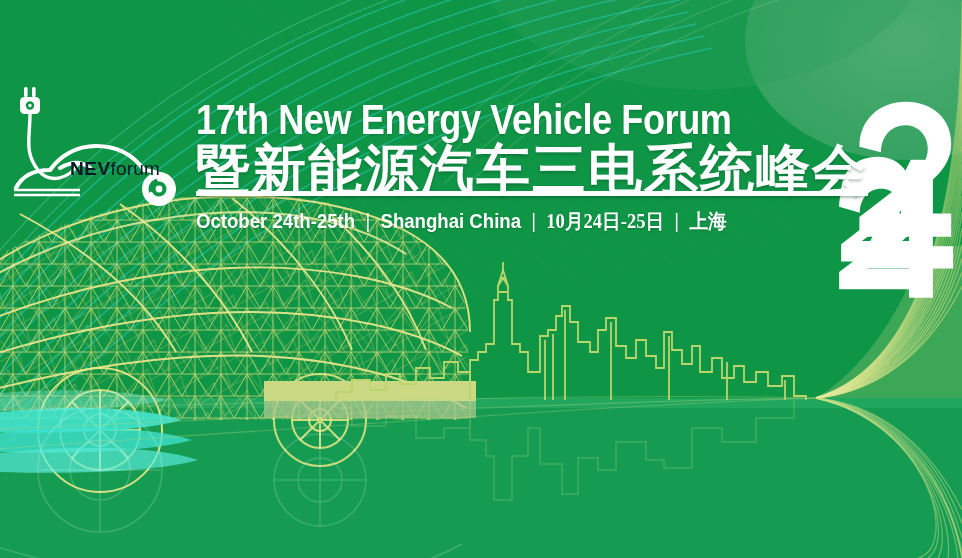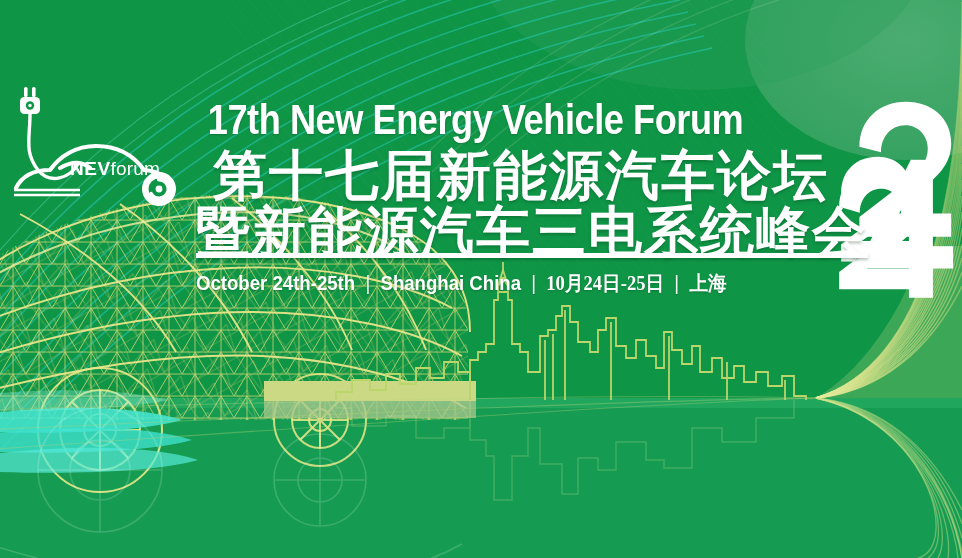--- a/index.html
+++ b/index.html
@@ -7,21 +7,21 @@
   .poster{
     position:relative;width:962px;height:558px;overflow:hidden;
     background:#0f9546;
   }
   .layer{position:absolute;inset:0;}
   .layer svg{display:block;width:962px;height:558px;}
 
   
   .textblock{
     position:absolute;left:196px;top:98px;width:650px;
-    z-index:40;pointer-events:none;text-align:center;
+    z-index:40;pointer-events:none;
   }
   .title-en{
     font-family:"Liberation Sans",sans-serif;
     font-weight:700;font-style:normal;
     font-size:42px;line-height:44px;
     color:#ffffff;letter-spacing:-0.5px;
     transform:scaleX(.86);transform-origin:left center;
     white-space:nowrap;
     text-shadow:0 1px 2px rgba(0,60,25,.30);
   }
@@ -48,21 +48,21 @@
     color:#ffffff;opacity:.95;
   }
   .dateline .cn{font-family:"Liberation Serif","DejaVu Serif",serif;font-weight:700;}
 
   
   .logo{position:absolute;left:8px;top:78px;width:180px;height:140px;z-index:40;}
   .logo svg{width:180px;height:140px;display:block;}
   .logo-word{
     position:absolute;left:62px;top:80px;
     font-family:"Liberation Sans",sans-serif;
-    font-size:19px;color:#ffffff;white-space:nowrap;
+    font-size:19px;color:#0f172a;white-space:nowrap;
     letter-spacing:.2px;
   }
   .logo-word b{font-weight:700;letter-spacing:.5px;}
   .logo-word i{font-style:normal;font-weight:400;}
 
   
   .year{position:absolute;right:0px;top:96px;width:124px;height:216px;z-index:35;}
   .year svg{width:124px;height:216px;display:block;}
   .year-hidden{position:absolute;width:1px;height:1px;overflow:hidden;opacity:0;}
 </style>
@@ -380,21 +380,20 @@
         <circle cx="151" cy="111" r="3.4" fill="#ffffff"></circle>
       </g>
     </svg>
     <div class="logo-word">
       <b>NEV</b><i>forum</i>
     </div>
   </div>
 
   <div class="textblock">
     <div class="title-en">17th New Energy Vehicle Forum</div>
-    <div class="title-cn1">第十七届新能源汽车论坛</div>
     <div class="title-cn2">暨新能源汽车三电系统峰会</div>
     <div class="dateline">
       <span class="seg">October 24th-25th</span>
       <span class="sep">|</span>
       <span class="seg">Shanghai China</span>
       <span class="sep">|</span>
       <span class="seg cn">10月24日-25日</span>
       <span class="sep">|</span>
       <span class="seg cn">上海</span>
     </div>

